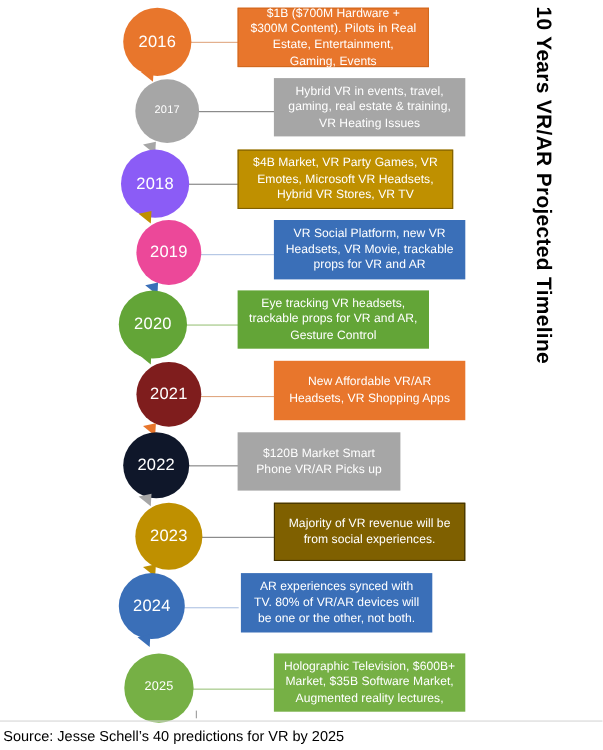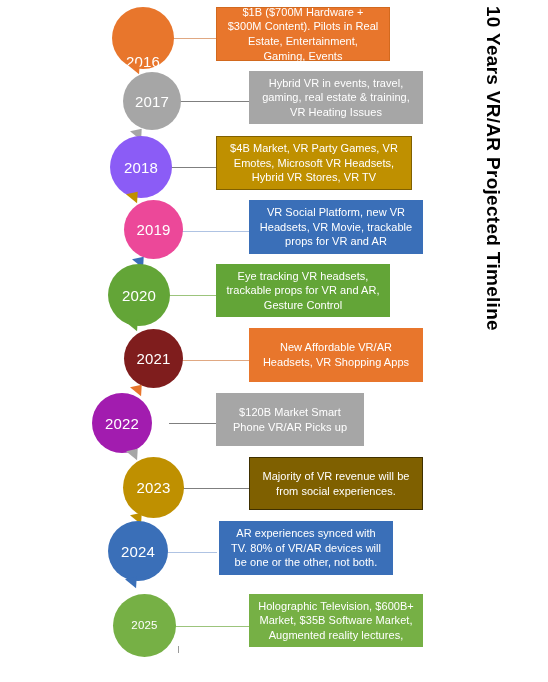--- a/index.html
+++ b/index.html
@@ -135,31 +135,31 @@
   }
 </style>
 </head>
 <body>
 
 <div id="page">
 
   <div id="timeline">
       <div class="node">
         <div class="connector" style="left: 172px; top: 38px; width: 45px; background: rgb(224, 168, 130);"></div>
-        <div class="circle" style="left: 112px; top: 7px; width: 62px; height: 62px; background: rgb(232, 118, 44); font-size: 15px; align-items: flex-end;">
+        <div class="circle" style="left: 112px; top: 7px; width: 62px; height: 62px; background: rgb(232, 118, 44); font-size: 15px;">
           <span>2016</span>
         </div>
         <div class="box" style="left: 216px; top: 7px; width: 174px; height: 54px; background: rgb(232, 118, 44); border: 1px solid rgb(210, 105, 30);">
           <span>$1B ($700M Hardware + $300M Content). Pilots in Real Estate, Entertainment, Gaming, Events</span>
         </div>
         <div class="arrow" style="left: 129px; top: 64px; border-top-color: rgb(232, 118, 44);"></div>
       </div>
       <div class="node">
         <div class="connector" style="left: 180px; top: 101px; width: 70px; background: rgb(127, 127, 127);"></div>
-        <div class="circle" style="left: 123px; top: 72px; width: 58px; height: 58px; background: rgb(166, 166, 166); font-size: 15px;">
+        <div class="circle" style="left: 123px; top: 72px; width: 58px; height: 58px; background: rgb(166, 166, 166); font-size: 10px;">
           <span>2017</span>
         </div>
         <div class="box" style="left: 249px; top: 71px; width: 174px; height: 53px; background: rgb(166, 166, 166);">
           <span>Hybrid VR in events, travel, gaming, real estate &amp; training, VR Heating Issues</span>
         </div>
         <div class="arrow" style="left: 131px; top: 130px; border-top-color: rgb(166, 166, 166);"></div>
       </div>
       <div class="node">
         <div class="connector" style="left: 170px; top: 167px; width: 47px; background: rgb(127, 127, 127);"></div>
         <div class="circle" style="left: 110px; top: 136px; width: 62px; height: 62px; background: #8b5cf6; font-size: 15px;">
@@ -195,21 +195,21 @@
         <div class="circle" style="left: 124px; top: 329px; width: 59px; height: 59px; background: #7f1d1d; font-size: 15px;">
           <span>2021</span>
         </div>
         <div class="box" style="left: 249px; top: 328px; width: 174px; height: 54px; background: rgb(232, 118, 44);">
           <span>New Affordable VR/AR Headsets, VR Shopping Apps</span>
         </div>
         <div class="arrow" style="left: 131px; top: 386px; border-top-color: rgb(232, 118, 44);"></div>
       </div>
       <div class="node">
         <div class="connector" style="left: 169px; top: 423px; width: 48px; background: rgb(127, 127, 127);"></div>
-        <div class="circle" style="left: 92px; top: 393px; width: 60px; height: 60px; background: #a21caf; font-size: 15px;">
+        <div class="circle" style="left: 112px; top: 393px; width: 60px; height: 60px; background: #0f172a; font-size: 15px;">
           <span>2022</span>
         </div>
         <div class="box" style="left: 216px; top: 393px; width: 148px; height: 53px; background: rgb(166, 166, 166);">
           <span>$120B Market Smart Phone VR/AR Picks up</span>
         </div>
         <div class="arrow" style="left: 127px; top: 450px; border-top-color: rgb(166, 166, 166);"></div>
       </div>
       <div class="node">
         <div class="connector" style="left: 181px; top: 488px; width: 69px; background: rgb(127, 127, 127);"></div>
         <div class="circle" style="left: 123px; top: 457px; width: 61px; height: 61px; background: rgb(191, 144, 0); font-size: 15px;">
@@ -240,14 +240,17 @@
         </div>
       </div>
     </div>
 
   <div class="tick"></div>
 
   <div id="vtitle">
     <div class="txt">10 Years VR/AR Projected Timeline</div>
   </div>
 
+  <div id="source-line">
+    <div id="source-text">Source: Jesse Schell’s 40 predictions for VR by 2025</div>
+  </div>
 
 </div>
 
 </body></html>

